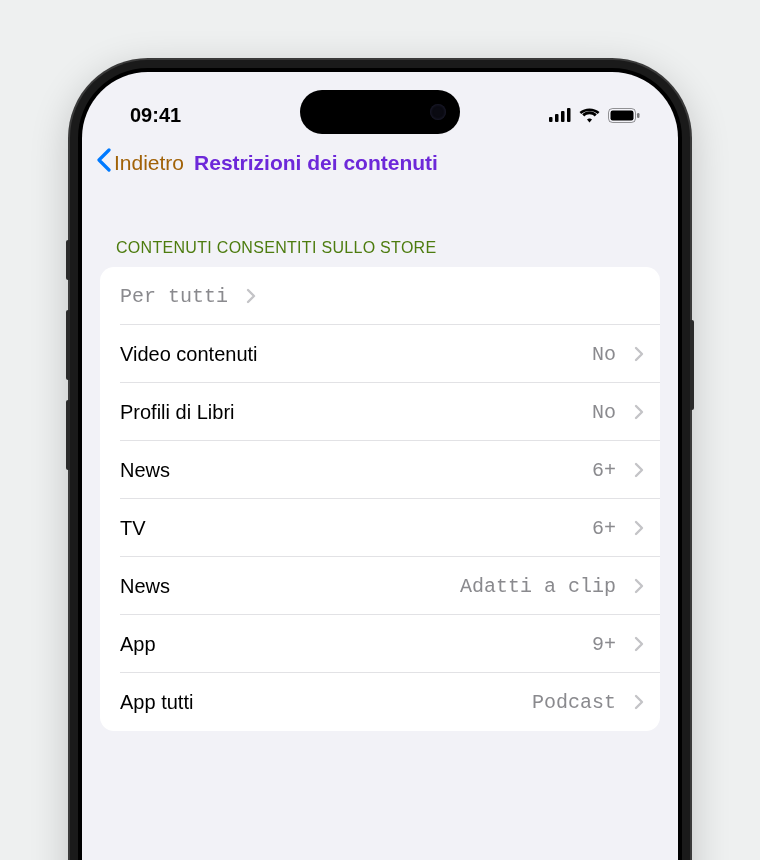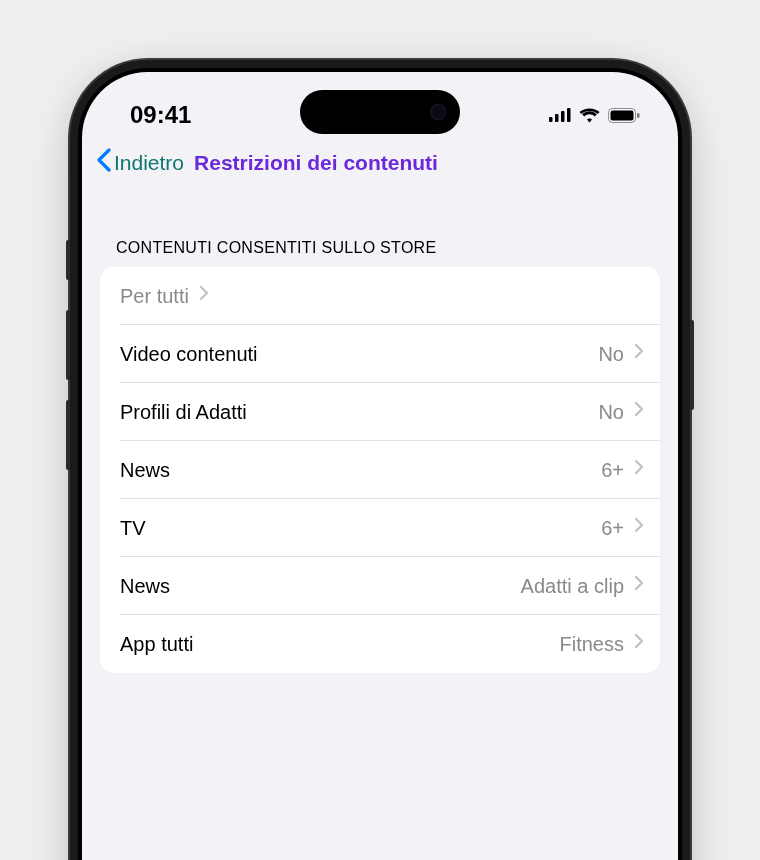--- a/index.html
+++ b/index.html
@@ -88,54 +88,54 @@
       border-radius: 50%;
       background: #0a0a12;
       box-shadow: inset 0 0 2px 1px #1a1a2a;
     }
     .status-bar {
       display: flex;
       justify-content: space-between;
       align-items: center;
       padding: 24px 38px 0 48px;
       height: 62px;
-      font-size: 24px;
+      font-size: 20px;
       font-weight: 600;
       color: #000;
     }
     .status-right {
       display: flex;
       align-items: center;
       gap: 8px;
     }
     .signal svg, .wifi svg, .battery svg { display: block; }
     .nav-bar {
       display: flex;
       align-items: center;
       padding: 14px 12px 12px 14px;
       gap: 2px;
     }
     .back-btn {
       display: flex;
       align-items: center;
-      color: #0f766e;
+      color: #a16207;
       font-size: 21px;
       font-weight: 400;
       gap: 2px;
       cursor: pointer;
     }
     .nav-title {
       font-size: 21px;
       font-weight: 600;
       color: #6d28d9;
       margin-left: 8px;
     }
     .section-header {
       font-size: 16px;
-      color: #000000;
+      color: #4d7c0f;
       letter-spacing: 0.3px;
       padding: 50px 34px 10px 34px;
       text-transform: uppercase;
     }
     .list {
       background: #fff;
       border-radius: 14px;
       margin: 0 18px;
       overflow: hidden;
     }
@@ -160,23 +160,24 @@
     .row-label {
       font-size: 20px;
       color: #000;
       flex-shrink: 1;
       white-space: nowrap;
       overflow: hidden;
       text-overflow: ellipsis;
     }
     .row-right {
       display: flex;
-      align-items: flex-start;
-      gap: 10px;
+      align-items: center;
+      gap: 18px;
       flex-shrink: 0;
+      font-family: Liberation Mono, monospace;
     }
     .row-value {
       font-size: 20px;
       color: #8a8a8e;
     }
     .chevron {
       display: flex;
       align-items: center;
     }
   </style>
@@ -250,21 +251,21 @@
           <span class="row-right">
             <span class="row-value">No</span>
             <span class="chevron">
               <svg width="10" height="16" viewBox="0 0 10 16">
                   <polyline points="2,2 8,8 2,14" fill="none" stroke="#c4c4c7" stroke-width="2.4" stroke-linecap="round" stroke-linejoin="round"></polyline>
                 </svg>
             </span>
           </span>
         </div>
         <div class="row">
-          <span class="row-label">Profili di Adatti</span>
+          <span class="row-label">Profili di Libri</span>
           <span class="row-right">
             <span class="row-value">No</span>
             <span class="chevron">
               <svg width="10" height="16" viewBox="0 0 10 16">
                   <polyline points="2,2 8,8 2,14" fill="none" stroke="#c4c4c7" stroke-width="2.4" stroke-linecap="round" stroke-linejoin="round"></polyline>
                 </svg>
             </span>
           </span>
         </div>
         <div class="row">
@@ -294,23 +295,34 @@
           <span class="row-right">
             <span class="row-value">Adatti a clip</span>
             <span class="chevron">
               <svg width="10" height="16" viewBox="0 0 10 16">
                   <polyline points="2,2 8,8 2,14" fill="none" stroke="#c4c4c7" stroke-width="2.4" stroke-linecap="round" stroke-linejoin="round"></polyline>
                 </svg>
             </span>
           </span>
         </div>
         <div class="row">
+          <span class="row-label">App</span>
+          <span class="row-right">
+            <span class="row-value">9+</span>
+            <span class="chevron">
+              <svg width="10" height="16" viewBox="0 0 10 16">
+                  <polyline points="2,2 8,8 2,14" fill="none" stroke="#c4c4c7" stroke-width="2.4" stroke-linecap="round" stroke-linejoin="round"></polyline>
+                </svg>
+            </span>
+          </span>
+        </div>
+        <div class="row">
           <span class="row-label">App tutti</span>
           <span class="row-right">
-            <span class="row-value">Fitness</span>
+            <span class="row-value">Podcast</span>
             <span class="chevron">
               <svg width="10" height="16" viewBox="0 0 10 16">
                   <polyline points="2,2 8,8 2,14" fill="none" stroke="#c4c4c7" stroke-width="2.4" stroke-linecap="round" stroke-linejoin="round"></polyline>
                 </svg>
             </span>
           </span>
         </div>
       </div>
 
     </div>

